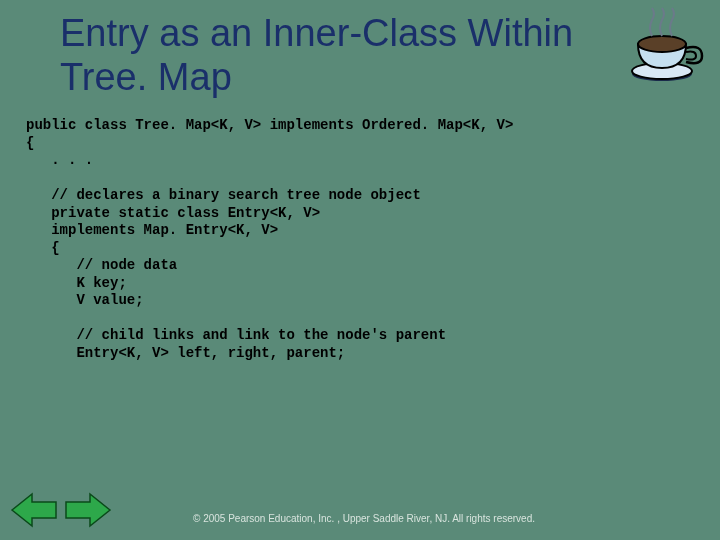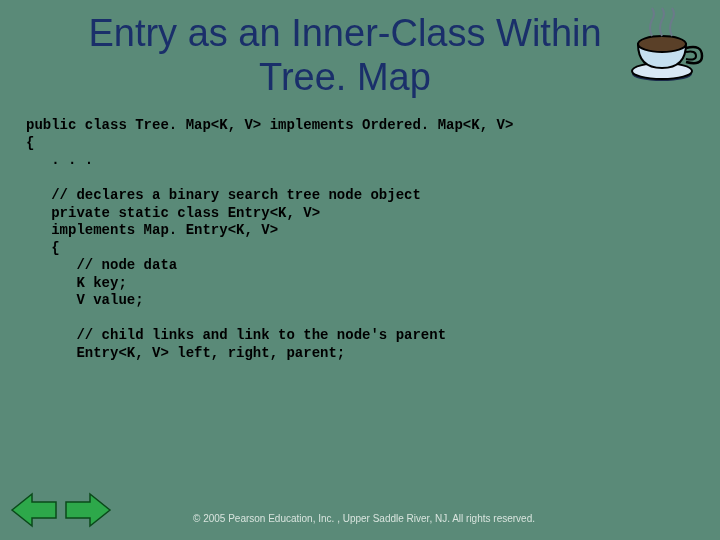--- a/index.html
+++ b/index.html
@@ -14,21 +14,20 @@
   .slide {
     width: 100%;
     height: 100%;
     position: relative;
     padding: 0;
   }
   .title {
     color: #1a2f6a;
     font-size: 38px;
     font-weight: normal;
-    text-align: center;
     padding: 12px 90px 18px 60px;
     line-height: 1.15;
     font-family: "Trebuchet MS", Arial, sans-serif;
   }
   .code-block {
     color: #000;
     font-family: "Courier New", monospace;
     font-size: 14px;
     font-weight: bold;
     line-height: 1.25;

